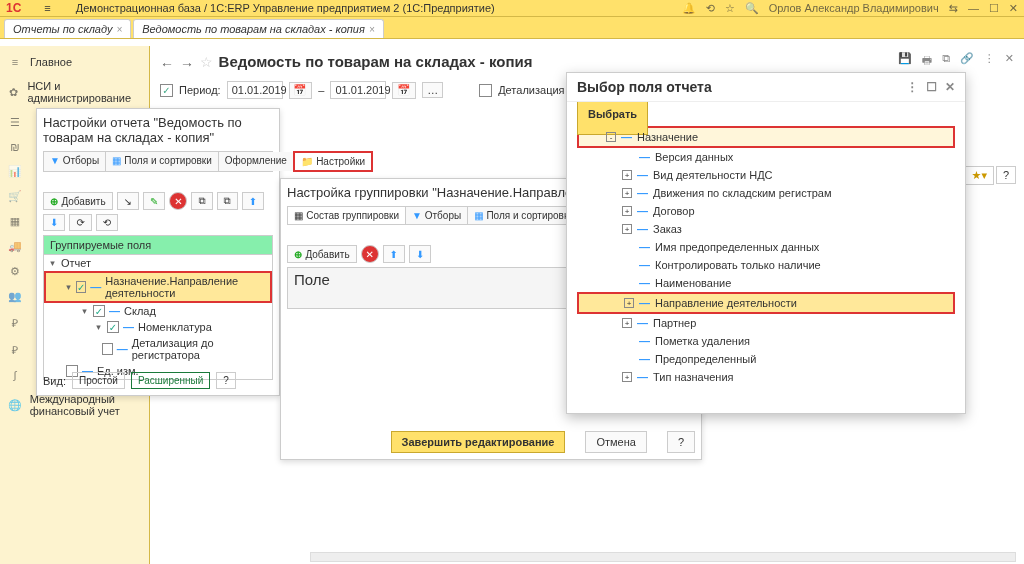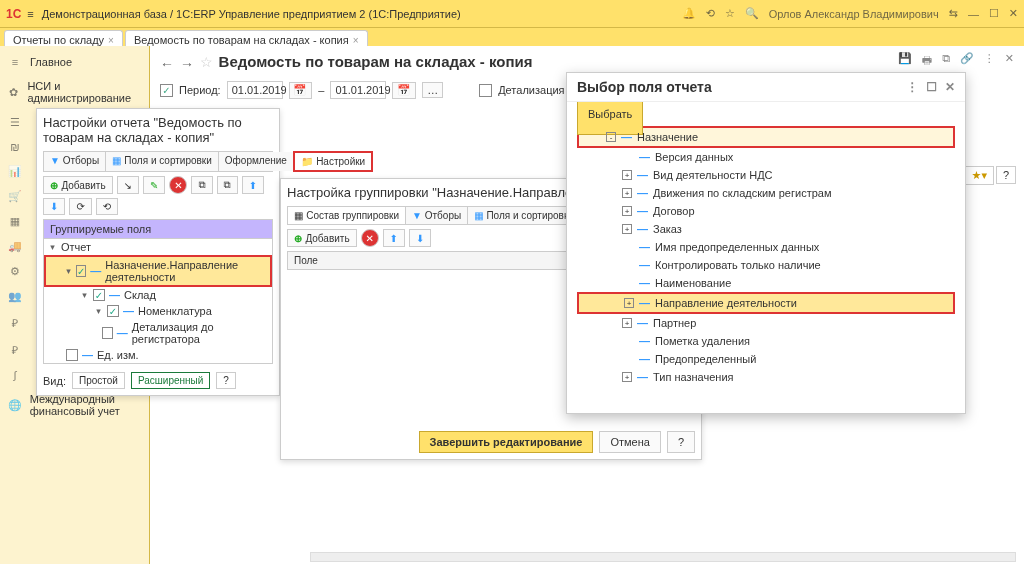--- a/index.html
+++ b/index.html
@@ -1,72 +1,72 @@
 <!DOCTYPE html>
 <html><head>
 <meta charset="utf-8">
 <style>
 * { box-sizing: border-box; font-family: Arial, sans-serif; }
 body { margin: 0; background: #fff; font-size: 11px; color: #333; width: 1024px; height: 564px; overflow: hidden; position: relative; }
-.titlebar { background: #ffe16b; height: 28px; display: flex; align-items: center; padding: 8px 6px; border-bottom: 1px solid #d4b847; }
+.titlebar { background: #ffe16b; height: 17px; display: flex; align-items: center; padding: 8px 6px; border-bottom: 1px solid #d4b847; gap: 17px; }
 .titlebar .logo { color: #d33; font-weight: bold; margin-right: 6px; font-size: 12px; }
 .titlebar .burger { margin-right: 8px; cursor: pointer; }
 .titlebar .title { flex: 1; color: #333; }
 .titlebar .tb-icons { display: flex; gap: 10px; align-items: center; }
 .titlebar .tb-icons span { cursor: pointer; opacity: 0.7; }
 .tabs-row { background: #ffe16b; height: 22px; display: flex; align-items: flex-end; padding-left: 4px; border-bottom: 1px solid #d4b847; }
-.tab { background: #fff; border: 1px solid #ccc; border-bottom: none; padding: 3px 8px; margin-right: 2px; font-size: 11px; display: flex; align-items: center; gap: 4px; border-radius: 3px 3px 0 0; }
+.tab { background: #fff; border: 1px solid #ccc; border-bottom: none; padding: 3px 8px; margin-right: 2px; font-size: 11px; display: flex; align-items: center; gap: 4px; border-radius: 3px 3px 0 0; font-style: italic; }
 .tab .close { color: #999; font-size: 10px; cursor: pointer; }
 .main { display: flex; position: absolute; top: 46px; bottom: 0; left: 0; right: 0; }
 .sidebar { width: 150px; background: #fdf3cf; border-right: 1px solid #d4b847; padding: 4px 0; }
 .sidebar .item { display: flex; align-items: center; padding: 6px 8px; gap: 8px; cursor: pointer; }
 .sidebar .icon { width: 14px; text-align: center; opacity: 0.6; }
 .content { flex: 1; background: #fff; position: relative; overflow: hidden; }
 .report-header { padding: 6px 10px; display: flex; align-items: center; gap: 6px; }
 .report-header .back { font-size: 14px; cursor: pointer; color: #666; }
 .report-header .star { color: #ccc; font-size: 14px; }
 .report-header h2 { margin: 0; font-size: 15px; font-weight: bold; }
 .report-header .rh-icons { margin-left: auto; display: flex; gap: 10px; color: #888; }
 .period-row { padding: 4px 10px; display: flex; align-items: center; gap: 6px; }
 .checkbox { width: 13px; height: 13px; border: 1px solid #888; display: inline-flex; align-items: center; justify-content: center; font-size: 10px; }
 .checkbox.checked::after { content: "✓"; color: #4a8; }
 .input-date { border: 1px solid #ccc; padding: 2px 4px; width: 56px; font-size: 11px; display: inline-block; background: #fff; }
 .btn-icon-small { border: 1px solid #ccc; padding: 1px 4px; background: #fafafa; cursor: pointer; }
 
 .dlg-settings { position: absolute; left: 36px; top: 108px; width: 244px; height: 288px; background: #fff; border: 1px solid #ccc; box-shadow: 0 2px 6px rgba(0,0,0,0.15); padding: 6px; }
 .dlg-title { font-size: 13px; color: #333; margin-bottom: 6px; }
-.dlg-tabs { display: flex; border: 1px solid #ccc; margin-bottom: 4px; }
+.dlg-tabs { display: flex; border: 1px solid #ccc; margin-bottom: 20px; }
 .dlg-tab { padding: 3px 6px; border-right: 1px solid #ccc; cursor: pointer; font-size: 10px; background: #f8f8f8; white-space: nowrap; }
 .dlg-tab.last { border-right: none; }
 .dlg-tab.active { background: #fff; border: 2px solid #d33; margin: -1px; z-index: 1; position: relative; }
 .toolbar { display: flex; gap: 4px; margin-bottom: 4px; flex-wrap: wrap; }
 .btn { border: 1px solid #ccc; background: #fafafa; padding: 2px 6px; cursor: pointer; font-size: 10px; display: inline-flex; align-items: center; gap: 3px; }
 .btn .plus { color: #2a2; font-weight: bold; }
 .btn .pencil { color: #2a2; }
 .btn.round-red { border-radius: 50%; width: 18px; height: 18px; padding: 0; justify-content: center; color: #fff; background: #d33; }
 .group-panel { border: 1px solid #ccc; }
-.group-header { background: #c4b5fd; padding: 3px 6px; border-bottom: 1px solid #ccc; }
+.group-header { background: #86efac; padding: 3px 6px; border-bottom: 1px solid #ccc; }
 .tree-row { padding: 2px 4px; display: flex; align-items: center; gap: 4px; font-size: 11px; }
 .tree-row .indent { display: inline-block; }
 .tree-row .tri { width: 9px; font-size: 9px; color: #666; cursor: pointer; text-align: center; }
 .tree-row.hl { background: #ffe89a; border: 2px solid #d33; }
 .cbox { width: 12px; height: 12px; border: 1px solid #888; display: inline-flex; align-items: center; justify-content: center; }
 .cbox.on::after { content: "✓"; color: #2a8; font-size: 10px; }
 .dash { color: #39f; font-weight: bold; }
 .dlg-footer { position: absolute; bottom: 6px; left: 6px; right: 6px; display: flex; align-items: center; gap: 6px; }
 .dlg-footer .mode-btn { border: 1px solid #ccc; padding: 2px 6px; font-size: 10px; }
 .dlg-footer .mode-btn.active { color: #1a7a3a; border-color: #1a7a3a; }
 
 .dlg-group { position: absolute; left: 280px; top: 178px; width: 422px; height: 282px; background: #fff; border: 1px solid #ccc; box-shadow: 0 2px 6px rgba(0,0,0,0.15); padding: 6px; }
 .table-hdr { display: flex; background: #f5f5f5; border: 1px solid #ccc; }
-.table-hdr > div { padding: 3px 6px; border-right: 6px solid #8b5cf6; font-size: 10px; }
+.table-hdr > div { padding: 3px 6px; border-right: 6px solid #8b5cf6; font-size: 15px; }
 .table-row { display: flex; border: 1px solid #ccc; border-top: none; }
 .table-row.hl { background: #ffe89a; }
 .table-row > div { padding: 3px 6px; border-right: 1px solid #ccc; font-size: 10px; }
-.dlg-group-footer { position: absolute; bottom: 6px; right: 6px; display: flex; gap: 6px; }
+.dlg-group-footer { position: absolute; bottom: 6px; right: 6px; display: flex; gap: 20px; }
 .btn-yellow { background: #ffe16b; border: 1px solid #c9a82e; padding: 4px 10px; font-weight: bold; cursor: pointer; }
 .btn-gray { background: #fafafa; border: 1px solid #ccc; padding: 4px 10px; cursor: pointer; }
 
 .dlg-field { position: absolute; left: 566px; top: 72px; width: 400px; height: 342px; background: #fff; border: 1px solid #ccc; box-shadow: 0 4px 12px rgba(0,0,0,0.25); }
 .dlg-field-title { padding: 6px 10px; font-size: 14px; font-weight: bold; border-bottom: 1px solid #eee; display: flex; align-items: center; }
 .dlg-field-title .wbtn { margin-left: auto; display: flex; gap: 8px; color: #888; font-size: 12px; }
 .dlg-field-body { padding: 6px 10px; overflow-y: auto; height: 300px; }
 .fc-row { padding: 3px 2px; display: flex; align-items: center; gap: 5px; }
 .fc-row .ind { width: 20px; }
 .fc-row .ind2 { width: 38px; }
@@ -294,21 +294,21 @@
 <div class="dlg-field">
   <div class="dlg-field-title">
     <span>Выбор поля отчета</span>
     <div class="wbtn">
       <span>⋮</span>
       <span>☐</span>
       <span>✕</span>
     </div>
   </div>
   <div class="dlg-field-body">
-    <span class="btn-yellow" style="padding:14px 10px;font-weight:normal">Выбрать</span>
+    <span class="btn-yellow" style="padding:14px 10px;font-weight:bold">Выбрать</span>
     <div style="height:6px"></div>
     <div id="fc-list">
         <div class="fc-row sel">
           <span class="ind"></span>
           <span class="exp">-</span>
           <span class="dash">—</span>
           <span>Назначение</span>
         </div>
         <div class="fc-row">
           <span class="ind2"></span>

